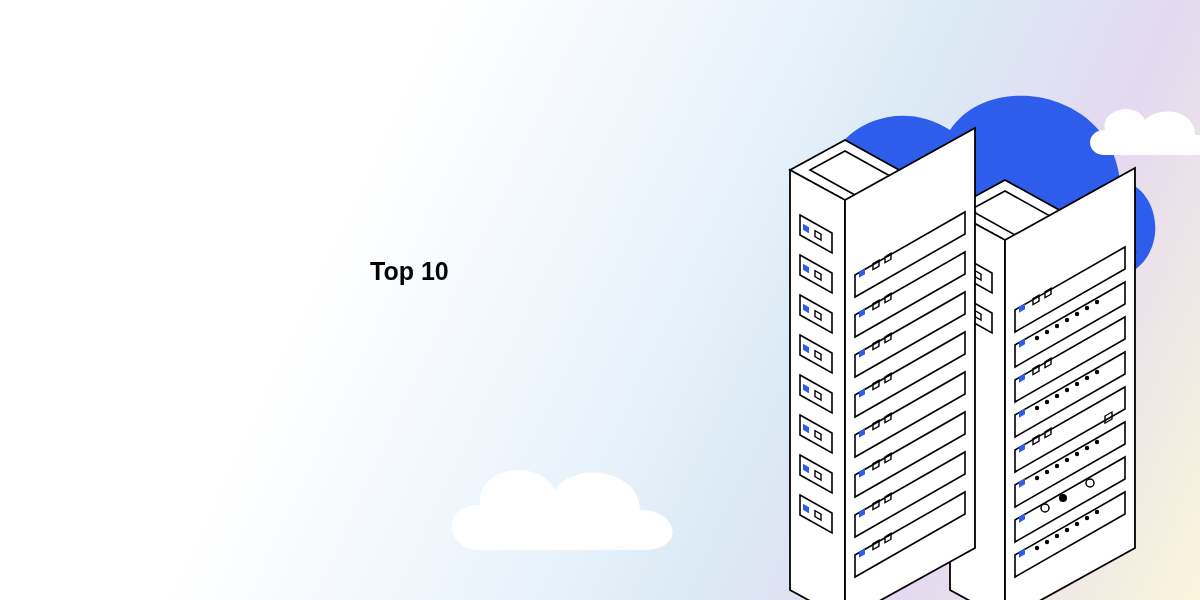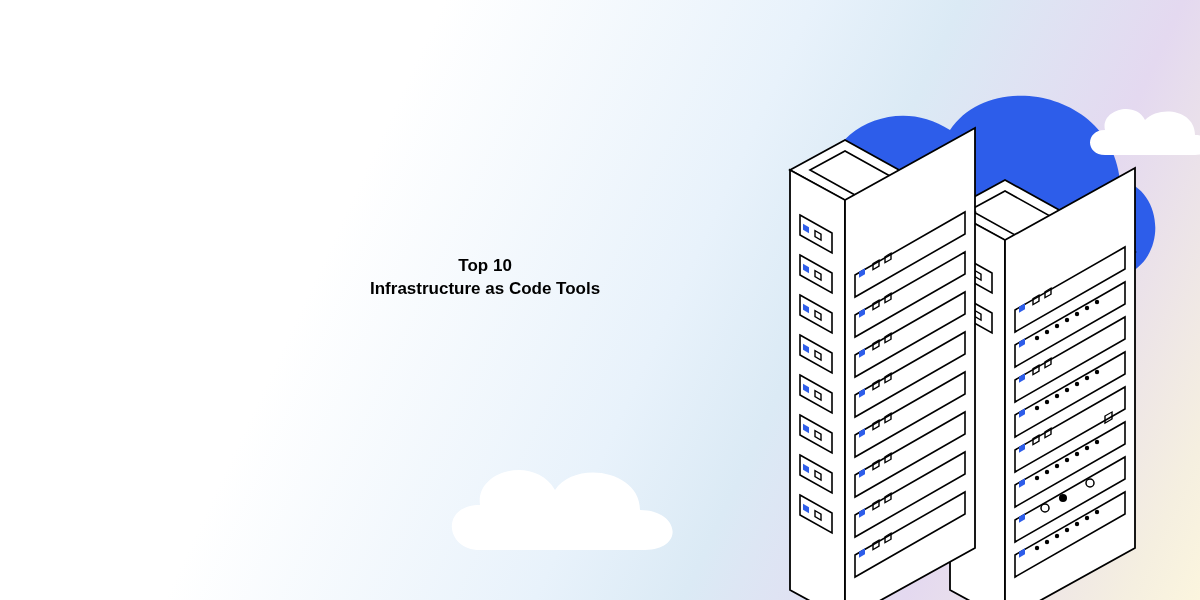--- a/index.html
+++ b/index.html
@@ -8,21 +8,21 @@
     height: 600px;
     overflow: hidden;
     position: relative;
     font-family: -apple-system, BlinkMacSystemFont, "Segoe UI", Helvetica, Arial, sans-serif;
     background: linear-gradient(115deg, #ffffff 0%, #ffffff 30%, #e8f2fb 55%, #dbeaf5 65%, #e4d9f0 80%, #f5efe0 95%, #fbf5de 100%);
   }
   .title {
     position: absolute;
     left: 370px;
     top: 255px;
-    font-size: 17px;
+    font-size: 25px;
     font-weight: 700;
     color: #000;
     text-align: center;
     line-height: 1.35;
   }
   .blue-cloud {
     position: absolute;
     right: 40px;
     top: 60px;
     width: 420px;
@@ -59,21 +59,20 @@
 <svg class="white-cloud-tr" width="140" height="70" viewBox="0 0 140 70">
   <path fill="#ffffff" d="M 25 55 C 5 55, 5 30, 25 30 C 20 10, 55 0, 65 20 C 80 5, 115 10, 115 35 C 135 35, 135 55, 115 55 Z"></path>
 </svg>
 
 <svg class="white-cloud-bl" width="250" height="120" viewBox="0 0 250 120">
   <path fill="#ffffff" d="M 40 100 C 5 100, 0 55, 40 55 C 35 20, 95 5, 115 40 C 135 10, 200 20, 200 60 C 240 60, 245 100, 205 100 Z"></path>
 </svg>
 
 <div class="title">
   <div>Top 10</div>
-  <div>Infrastructure as Code Tools</div>
 </div>
 
 <svg class="servers" width="400" height="500" viewBox="0 0 400 500">
   <defs>
     <g id="slot-left">
 
       <path fill="#ffffff" stroke="#000" stroke-width="1.6" d="M 0 0 l 32 18 l 0 20 l -32 -18 z"></path>
       <rect x="3" y="7" width="6" height="6" fill="#2d5dea" transform="skewY(30)"></rect>
       <rect x="15" y="7" width="6" height="6" fill="none" stroke="#000" stroke-width="1.4" transform="skewY(30)"></rect>
     </g>

